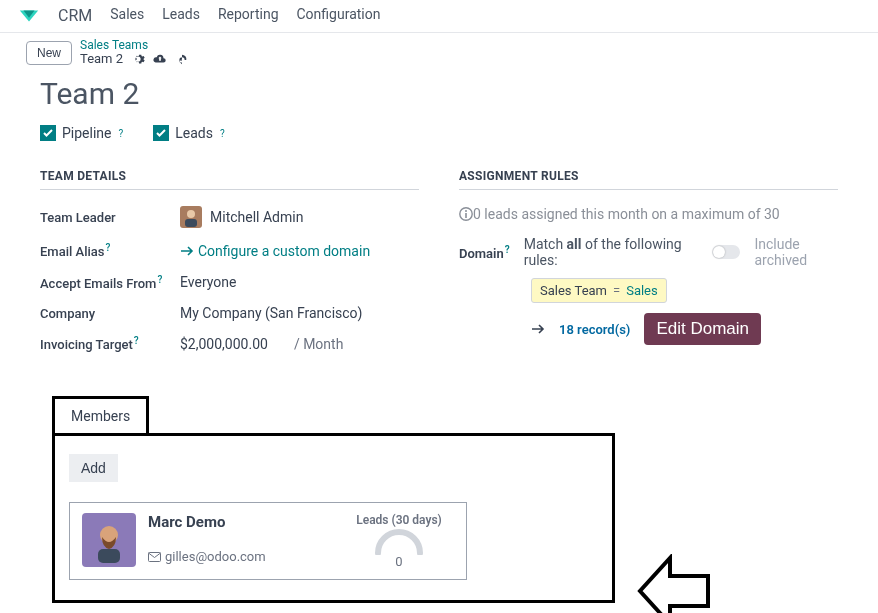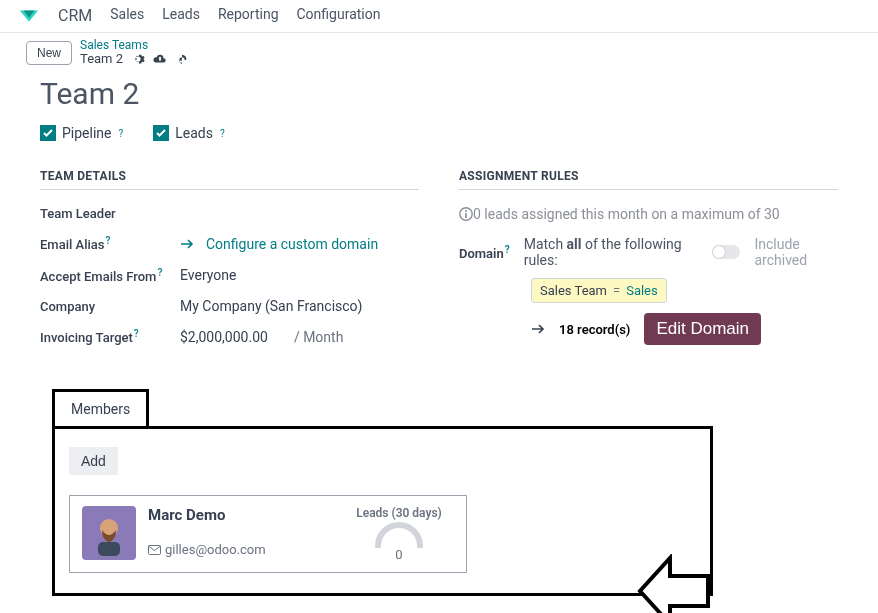--- a/index.html
+++ b/index.html
@@ -30,44 +30,44 @@
   .chklabel { color: #374151; }
   .sup { color: #017e84; font-size: 10px; vertical-align: super; margin-left: 1px; cursor: pointer; }
   
   .cols { display: flex; gap: 40px; }
   .col { flex: 1; min-width: 0; }
   .sect-title { font-size: 12px; font-weight: 700; color: #374151; letter-spacing: .3px; border-bottom: 1px solid #d1d5db; padding-bottom: 6px; margin-bottom: 16px; }
   
   .field { display: flex; align-items: center; margin-bottom: 14px; }
   .flabel { width: 140px; color: #374151; font-weight: 500; font-size: 13px; }
   .fval { color: #374151; font-size: 14px; display: flex; align-items: center; gap: 8px; }
-  .link-teal { color: #017e84; cursor: pointer; display: flex; align-items: center; gap: 12px; }
+  .link-teal { color: #017e84; cursor: pointer; display: flex; align-items: center; gap: 4px; }
   .muted { color: #6b7280; }
   
   .assign-info { color: #8a8f98; font-size: 14px; display: flex; align-items: center; margin-bottom: 14px; }
   .domain-row { display: flex; align-items: center; gap: 14px; margin-bottom: 10px; }
   .domain-label { font-weight: 600; font-size: 13px; }
   .domain-text { color: #4b5563; font-size: 14px; }
   .toggle { width: 28px; height: 14px; border-radius: 10px; background: #e5e7eb; position: relative; cursor: pointer; flex: none; }
   .toggle::after { content: ""; position: absolute; left: 1px; top: 1px; width: 12px; height: 12px; border-radius: 50%; background: #fff; box-shadow: 0 0 2px rgba(0,0,0,.3); }
   .archived { color: #9ca3af; font-size: 14px; }
   
   .rule-tag { display: inline-flex; align-items: center; gap: 6px; background: #fef9c3; border: 1px solid #d1d5db; padding: 4px 8px; border-radius: 3px; font-size: 13px; margin-left: 72px; }
   .rule-tag .eq { color: #6b7280; }
   .rule-tag .val { color: #017e84; }
   
   .rule-actions { display: flex; align-items: center; gap: 14px; margin-left: 72px; margin-top: 10px; }
-  .records-link { color: #000000; font-weight: 600; font-size: 13px; cursor: pointer; }
+  .records-link { color: #0369a1; font-weight: 600; font-size: 13px; cursor: pointer; }
   .edit-btn { background: #6f3a52; color: #fff; border: none; padding: 6px 12px; border-radius: 4px; font-size: 17px; cursor: pointer; }
   
   
   .tab-wrap { margin-top: 30px; padding-left: 12px; }
   .tab-hl { display: inline-block; border: 3px solid #000; border-bottom: none; padding: 0; }
   .tab { padding: 9px 16px; background: #fff; font-size: 14px; color: #374151; cursor: pointer; }
-  .members-box { border: 3px solid #000; padding: 18px 14px 20px 14px; width: 661px; position: relative; }
+  .members-box { border: 3px solid #000; padding: 18px 14px 20px 14px; width: 563px; position: relative; }
   .add-btn { background: #eceef1; border: none; padding: 6px 12px; font-size: 14px; color: #374151; cursor: pointer; margin-bottom: 20px; }
   
   .member-card { border: 1px solid #9ca3af; padding: 10px 12px; display: flex; gap: 12px; align-items: flex-start; width: 398px; }
   .member-ava { width: 54px; height: 54px; border-radius: 4px; background: #8b7ab8; display: flex; align-items: center; justify-content: center; flex: none; }
   .member-info { flex: 1; }
   .member-name { font-weight: 700; color: #374151; font-size: 15px; }
   .member-email { color: #6b7280; font-size: 13px; display: flex; align-items: center; gap: 4px; margin-top: 18px; }
   .member-stats { text-align: center; width: 110px; }
   .stats-label { font-size: 12px; color: #6b7280; font-weight: 600; }
   .gauge { width: 54px; height: 28px; margin: 0 auto; }
@@ -135,20 +135,28 @@
     </div>
   </div>
 
   <div class="cols">
 
     <div class="col">
       <div class="sect-title">TEAM DETAILS</div>
 
       <div class="field">
         <div class="flabel">Team Leader</div>
+        <div class="fval">
+          <svg width="22" height="22">
+              <rect width="22" height="22" rx="3" fill="#a87c5f"></rect>
+              <circle cx="11" cy="8" r="4" fill="#e8c9a8"></circle>
+              <rect x="5" y="13" width="12" height="8" rx="3" fill="#3b4a5c"></rect>
+            </svg>
+          <span>Mitchell Admin</span>
+        </div>
       </div>
 
       <div class="field">
         <div class="flabel"><span>Email Alias</span><span class="sup">?</span></div>
         <div class="fval link-teal">
           <svg width="14" height="10" viewBox="0 0 14 10">
               <path d="M1 5h10M8 1l4 4-4 4" stroke="#017e84" stroke-width="1.6" fill="none"></path>
             </svg>
           <span>Configure a custom domain</span>
         </div>

